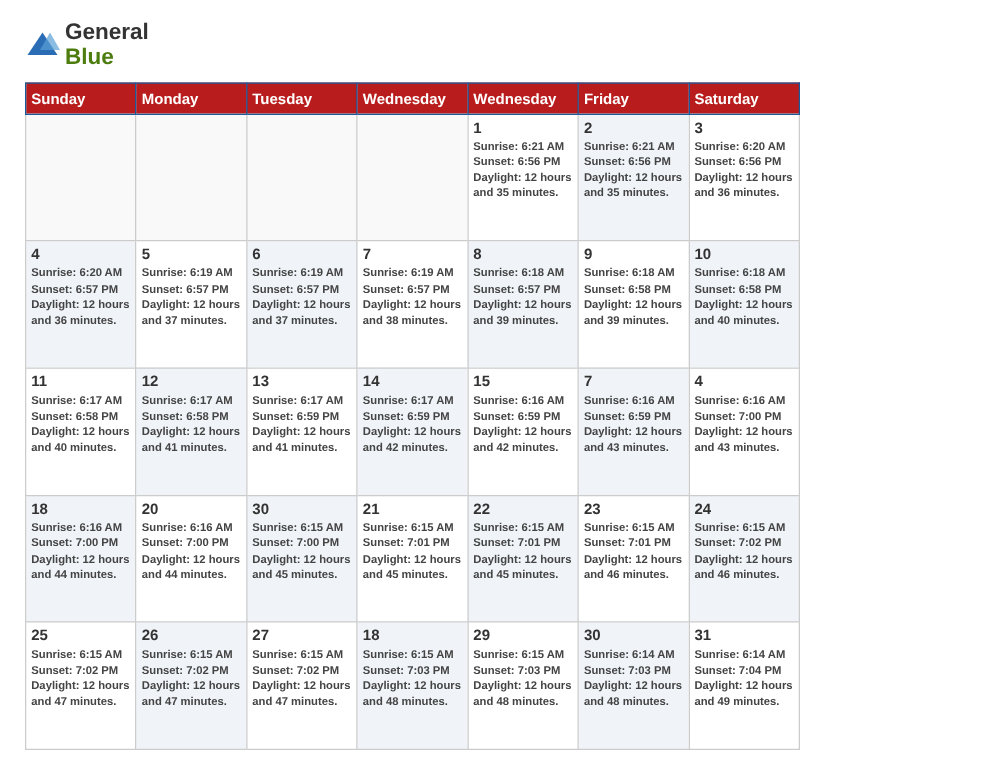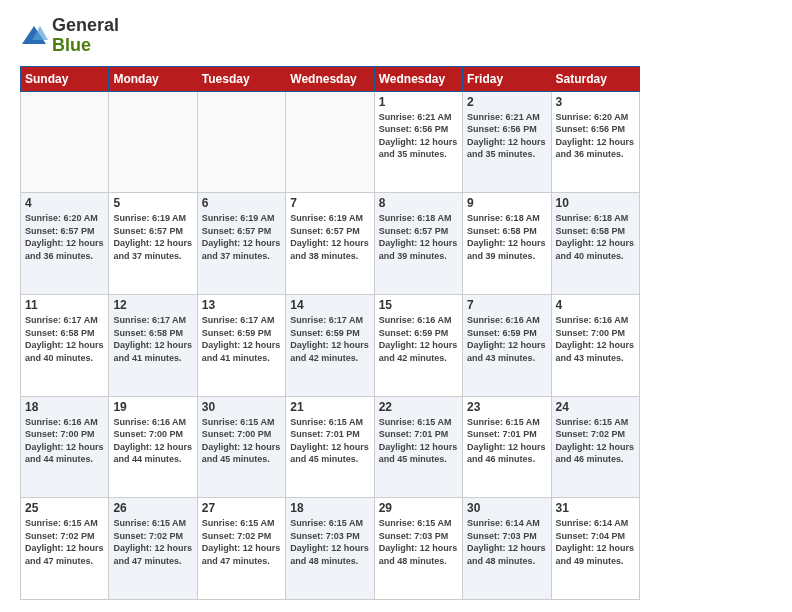--- a/index.html
+++ b/index.html
@@ -214,21 +214,21 @@
             <span class="day-number">4</span>
             <div class="day-info">Sunrise: 6:16 AM<br>Sunset: 7:00 PM<br>Daylight: 12 hours and 43 minutes.</div>
           </td>
         </tr>
         <tr>
           <td class="shaded">
             <span class="day-number">18</span>
             <div class="day-info">Sunrise: 6:16 AM<br>Sunset: 7:00 PM<br>Daylight: 12 hours and 44 minutes.</div>
           </td>
           <td>
-            <span class="day-number">19</span>
+            <span class="day-number">20</span>
             <div class="day-info">Sunrise: 6:16 AM<br>Sunset: 7:00 PM<br>Daylight: 12 hours and 44 minutes.</div>
           </td>
           <td class="shaded">
             <span class="day-number">30</span>
             <div class="day-info">Sunrise: 6:15 AM<br>Sunset: 7:00 PM<br>Daylight: 12 hours and 45 minutes.</div>
           </td>
           <td>
             <span class="day-number">21</span>
             <div class="day-info">Sunrise: 6:15 AM<br>Sunset: 7:01 PM<br>Daylight: 12 hours and 45 minutes.</div>
           </td>

